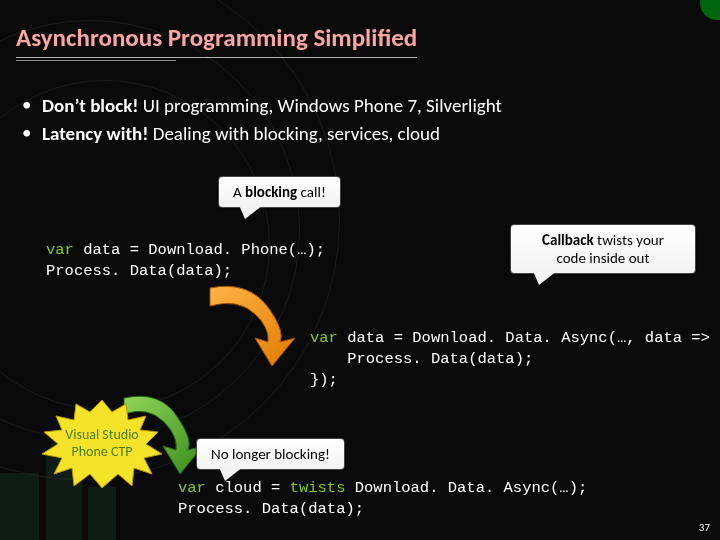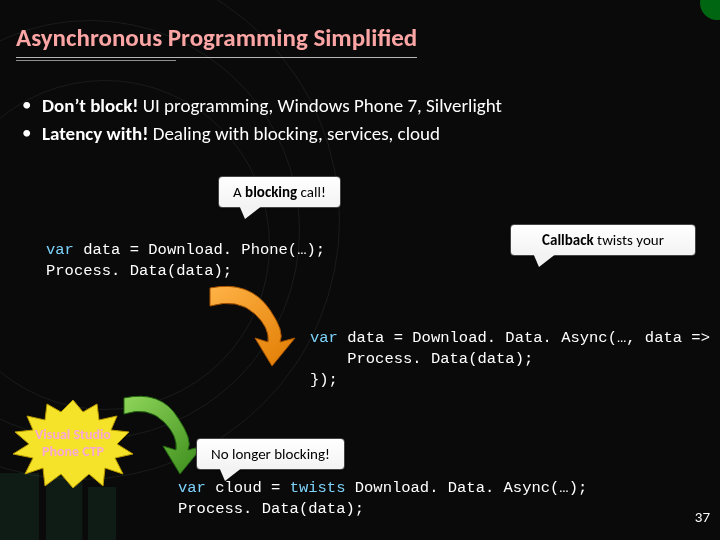--- a/index.html
+++ b/index.html
@@ -65,39 +65,39 @@
   #co3::after {
     left: 22px; bottom: -12px;
     border-left: 6px solid transparent; border-right: 18px solid transparent;
     border-top: 14px solid #f3f3f3;
   }
 
   .code {
     position: absolute; font-family: Consolas, 'Courier New', monospace;
     color: #fff; font-size: 15.5px; line-height: 1.35; white-space: pre;
   }
-  .kw { color: #7dd3fc; }
+  .kw { color: #84cc16; }
 
   .arrow {
     position: absolute;
   }
   .arrow svg { display: block; }
 
   .starburst {
-    position: absolute; left: 3px; top: 398px;
+    position: absolute; left: 32px; top: 398px;
     width: 140px; height: 92px;
     display: flex; align-items: center; justify-content: center;
-    text-align: center; font-weight: 700; font-size: 14px; color: #f9a8d4;
+    text-align: center; font-weight: 400; font-size: 14px; color: #4d7c0f;
   }
   .starburst svg { position: absolute; inset: 0; }
   .starburst .lbl { position: relative; z-index: 2; line-height: 1.2; }
 
   .page-num {
-    position: absolute; right: 10px; bottom: 14px;
-    color: #fff; font-size: 15px;
+    position: absolute; right: 10px; bottom: 6px;
+    color: #fff; font-size: 11px;
   }
   .corner-dot {
     position: absolute; right: -14px; top: -14px; width: 34px; height: 34px;
     background: #061; border-radius: 50%;
   }
 </style>
 </head>
 <body>
 
 <div class="corner-dot"></div>
@@ -130,20 +130,21 @@
 
 <div id="co1" class="callout" style="left:218px; top:176px;">
   <span>A </span><span class="bold">blocking</span><span> call!</span>
 </div>
 
 <div class="code" style="left:46px; top:240px;"><span class="kw">var</span><span> data = Download. Phone(…);</span>
 <span>Process. Data(data);</span></div>
 
 <div id="co2" class="callout" style="left:510px; top:224px; width:186px;">
   <div><span class="bold">Callback</span><span> twists your</span></div>
+  <div>code inside out</div>
 </div>
 
 <div class="arrow" style="left:200px; top:280px;">
   <svg width="120" height="90" viewBox="0 0 120 90">
     <defs>
       <linearGradient id="g1" x1="0" y1="0" x2="1" y2="1">
         <stop offset="0" stop-color="#ffb347"></stop>
           <stop offset="1" stop-color="#e07b00"></stop>
       </linearGradient>
     </defs>

